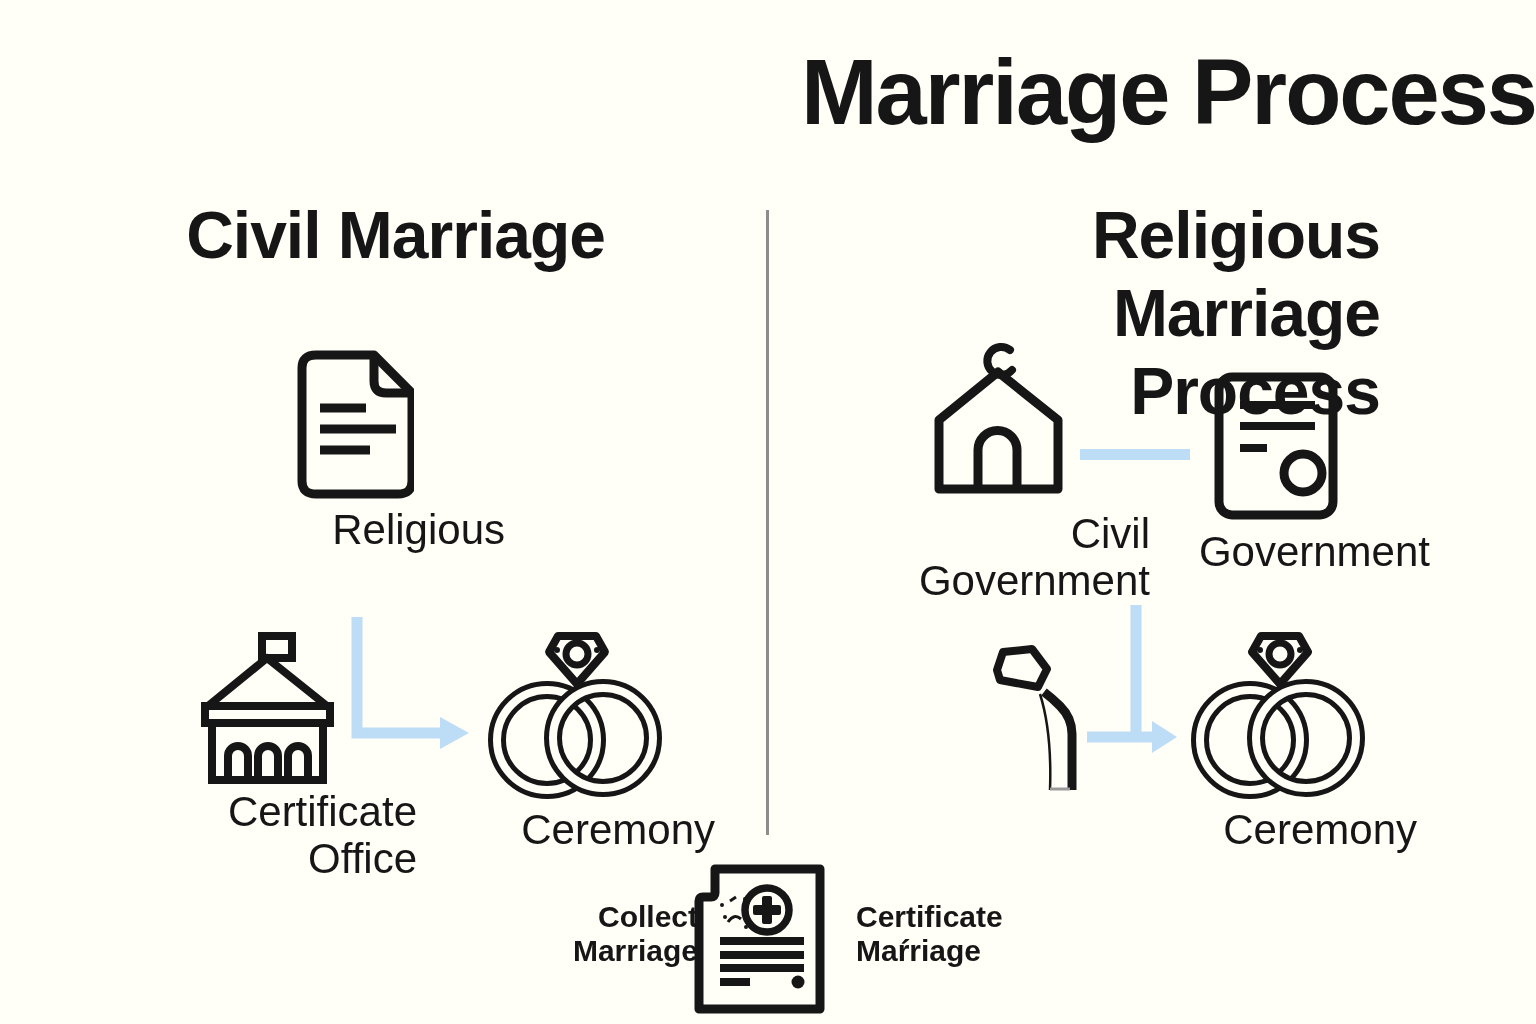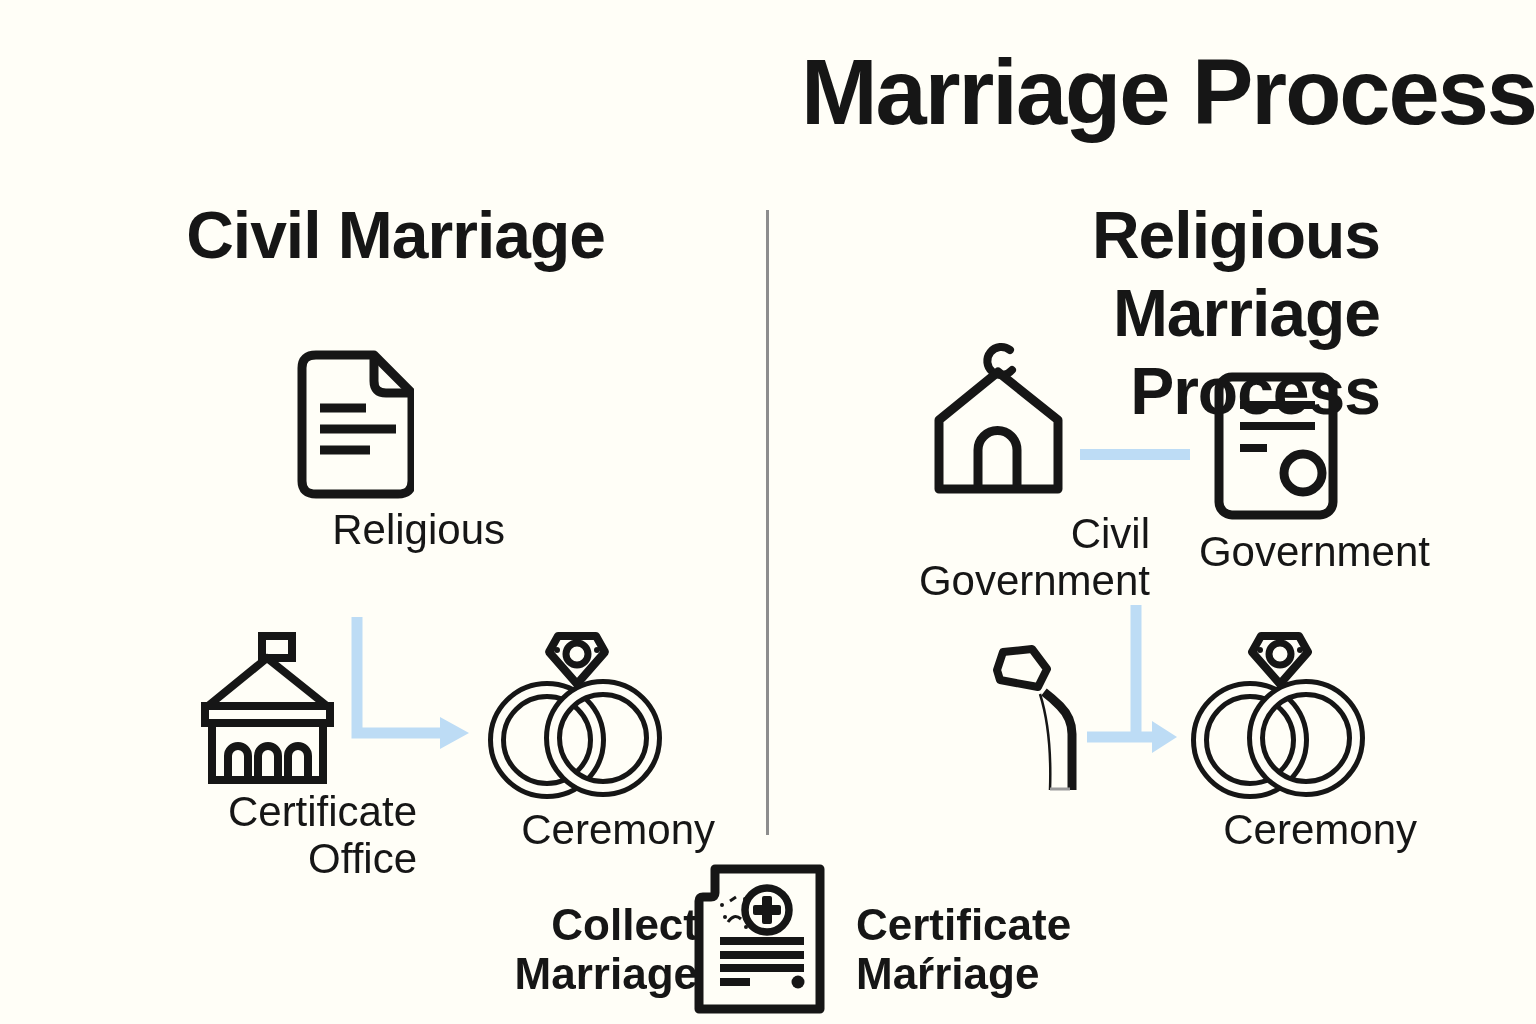--- a/index.html
+++ b/index.html
@@ -15,21 +15,21 @@
     font-family:"Liberation Sans","DejaVu Sans",sans-serif;
     color:var(--ink);
     position:relative;
     overflow:hidden;
   }
   .abs{position:absolute}
   .center{text-align:right}
   .title{font-size:92px;font-weight:700;letter-spacing:-2px;line-height:1.1}
   .hdr{font-size:66px;font-weight:700;letter-spacing:-1px;line-height:1.18}
   .lbl{font-size:42px;font-weight:500;line-height:1.12}
-  .lbl-bold{font-size:44px;font-weight:600;line-height:1.12}
+  .lbl-bold{font-size:30px;font-weight:600;line-height:1.12}
   svg{display:block;color:var(--ink)}
   .ink-stroke{stroke:currentColor;fill:none}
   .bg-stroke{stroke:var(--background);fill:none}
   .ink-fill{fill:currentColor;stroke:none}
   .arrow-stroke{stroke:var(--arrow);fill:none}
   .arrow-fill{fill:var(--arrow);stroke:none}
   .diamond{fill:var(--background);stroke:currentColor}
   .divider{background:var(--divider)}
   .connector{background:var(--arrow)}
 </style>

